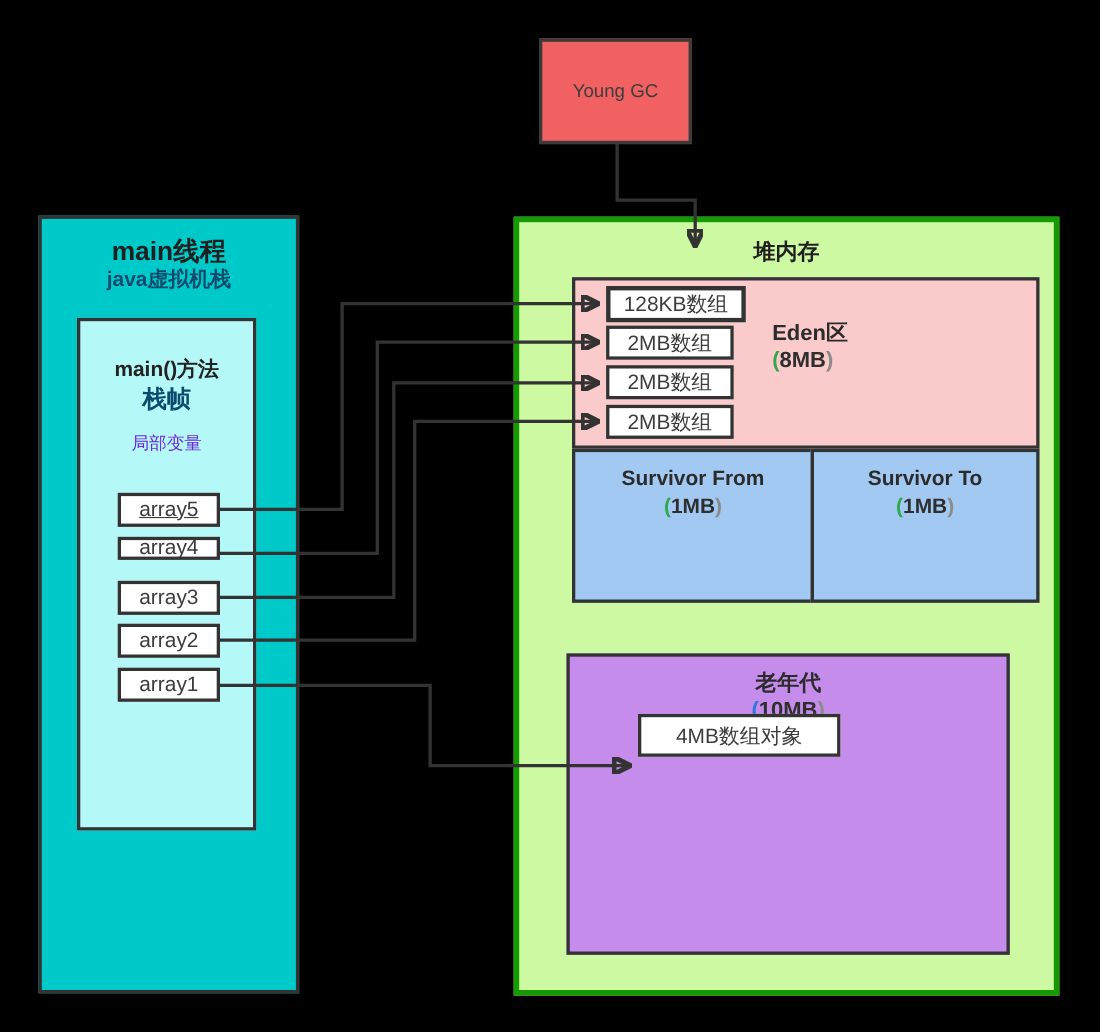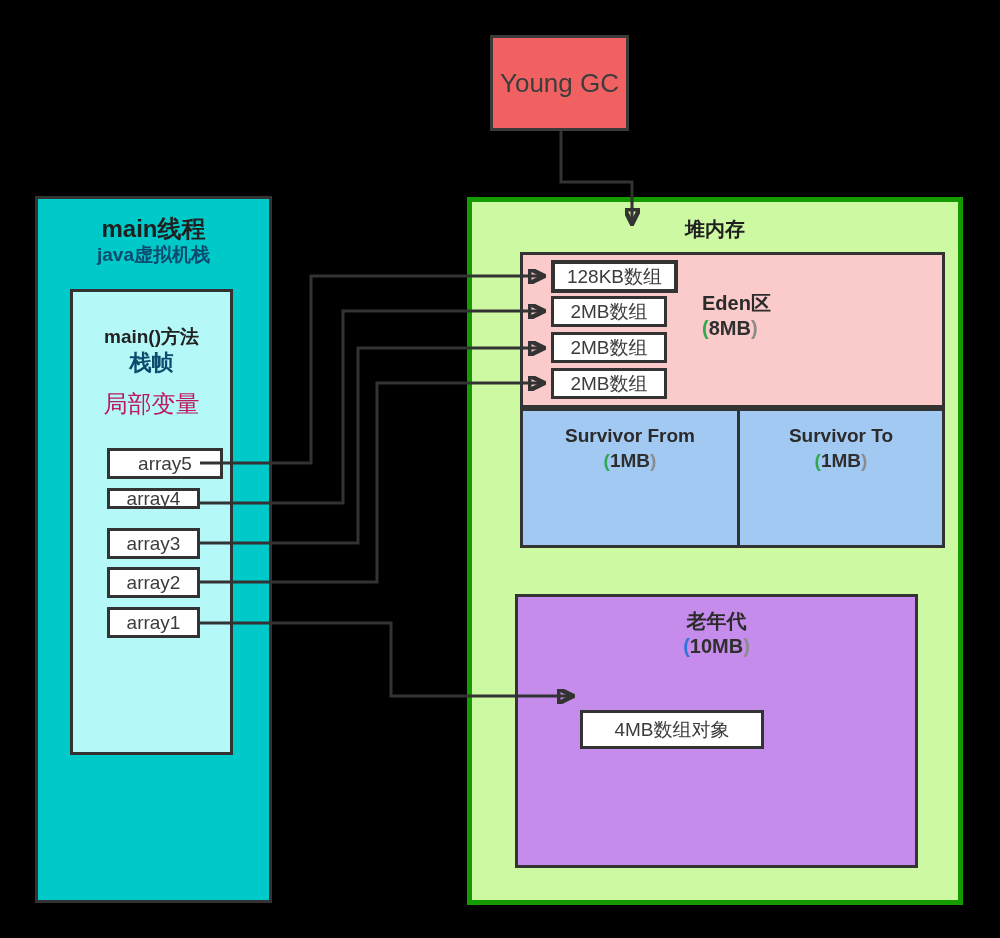--- a/index.html
+++ b/index.html
@@ -5,40 +5,40 @@
   html,body{margin:0;padding:0;background:#000;}
   .canvas{
     position:relative;width:1000px;height:938px;background:#000;overflow:hidden;
     font-family:"Liberation Sans","DejaVu Sans",sans-serif;
   }
   .box{position:absolute;box-sizing:border-box;border:3px solid #333;}
 
   
   .young-gc{left:490px;top:35px;width:139px;height:96px;background:#f26161;
     border-color:#3a3a3a;display:flex;align-items:center;justify-content:center;
-    font-size:26px;color:#3d3d3d;}
+    font-size:17px;color:#3d3d3d;}
 
   
   .stack-panel{left:35px;top:196px;width:237px;height:707px;background:#00c9c9;
     text-align:center;padding-top:16px;}
   .stack-panel .panel-title{font-size:24px;font-weight:bold;color:#1f1f1f;line-height:27px;}
   .stack-panel .panel-subtitle{font-size:19px;font-weight:bold;color:#0c4a6e;line-height:25px;}
 
   
   .frame-box{left:70px;top:289px;width:163px;height:466px;background:#b5f8f8;
     text-align:center;padding-top:32px;}
   .frame-title{font-size:19px;font-weight:bold;color:#222;line-height:26px;}
   .frame-subtitle{font-size:22px;font-weight:bold;color:#0c4a6e;line-height:26px;}
-  .frame-vars{font-size:24px;color:#be185d;line-height:26px;margin-top:15px;}
+  .frame-vars{font-size:16px;color:#6d28d9;line-height:26px;margin-top:15px;}
 
   
   .obj-box{position:absolute;box-sizing:border-box;background:#fff;border:3px solid #333;
     display:flex;align-items:center;justify-content:center;font-size:19px;color:#3c3c3c;}
   .obj-box.thick{border-width:4px;}
-  .a5{left:107px;top:448px;width:116px;height:31px;}
+  .a5{left:107px;top:448px;width:93px;height:31px;text-decoration:underline;}
   .a4{left:107px;top:488px;width:93px;height:21px;}
   .a3{left:107px;top:528px;width:93px;height:31px;}
   .a2{left:107px;top:567px;width:93px;height:31px;}
   .a1{left:107px;top:607px;width:93px;height:31px;}
 
   
   .heap-panel{left:467px;top:197px;width:496px;height:708px;background:#ccf9a1;
     border:5px solid #149b01;text-align:center;padding-top:14px;}
   .heap-title{font-size:20px;font-weight:bold;color:#1f1f1f;line-height:27px;}
 
@@ -58,21 +58,21 @@
   
   .survivor{background:#a2c9f2;text-align:center;padding-top:12px;line-height:25px;}
   .surv-from{left:520px;top:408px;width:220px;height:140px;}
   .surv-to{left:737px;top:408px;width:208px;height:140px;}
   .survivor .region-name{font-size:19px;}
   .survivor .size-line{font-size:19px;}
 
   
   .old-gen{left:515px;top:594px;width:403px;height:274px;background:#c58ceb;
     text-align:center;padding-top:12px;line-height:25px;}
-  .b4mb{left:580px;top:710px;width:184px;height:39px;}
+  .b4mb{left:580px;top:649px;width:184px;height:39px;}
 
   
   .connectors{position:absolute;left:0;top:0;width:1000px;height:938px;z-index:10;
     pointer-events:none;}
   .connectors path{stroke:#333;stroke-width:3;fill:none;}
 </style>
 </head>
 <body>
 
 <div class="canvas">

